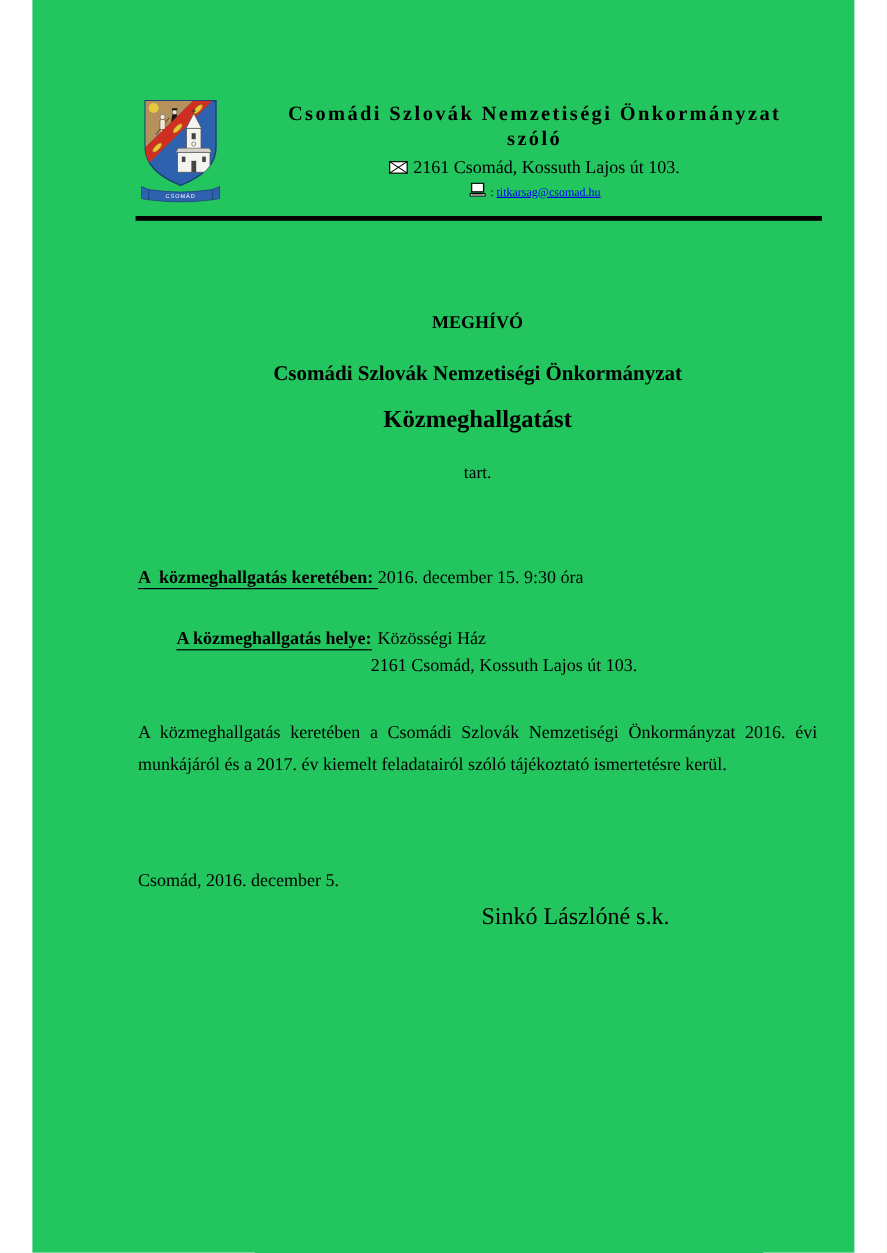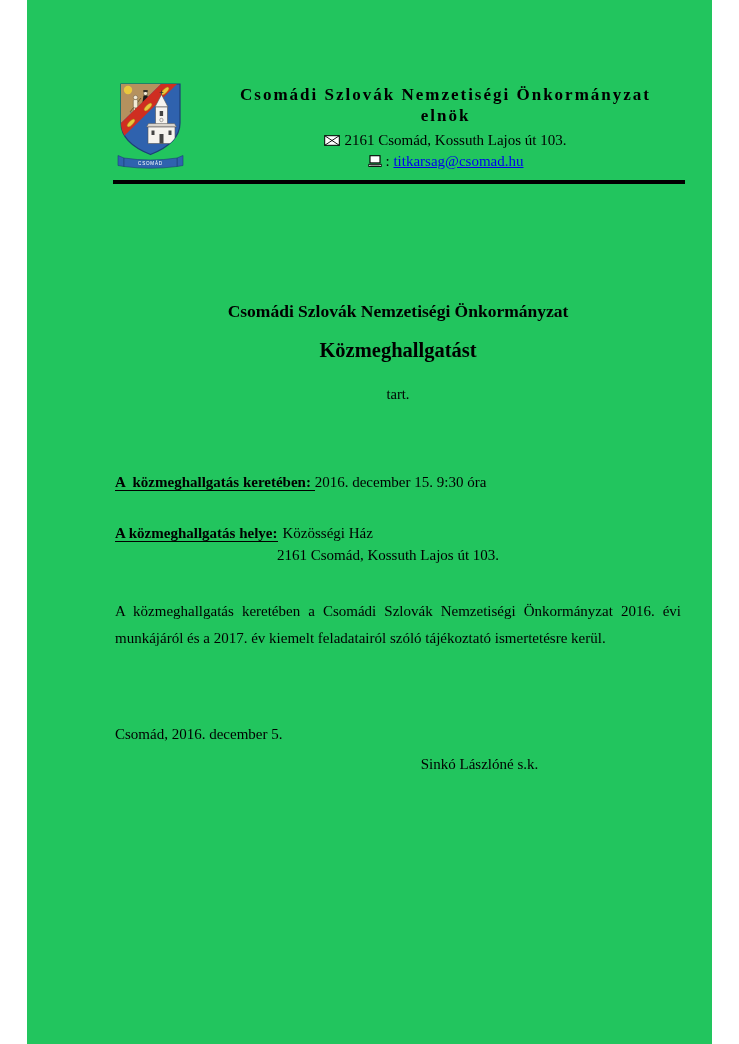--- a/index.html
+++ b/index.html
@@ -8,43 +8,43 @@
     position:relative; width:685px; height:1044px; background:#22c55e;
     color:#000; font-family:"Liberation Serif","DejaVu Serif",serif;
     overflow:hidden; margin:0 auto;text-decoration:underline;
   }
   
   .logo { position:absolute; left:90px; top:81px; width:67px; height:88px; }
   .header-text { position:absolute; left:170px; top:84px; width:497px; text-align:center; }
   .org-name  { font-size:17px; font-weight:bold; letter-spacing:2px; line-height:1.25; }
   .org-role  { font-size:17px; font-weight:bold; letter-spacing:2px; line-height:1.2; margin-top:1px; }
   .addr-line { font-size:15px; margin-top:4px; line-height:1.2; }
-  .email-line{ font-size:15px; margin-top:3px; line-height:1.2; }
+  .email-line{ font-size:10px; margin-top:3px; line-height:1.2; }
   .inline-icon { display:inline-block; vertical-align:-1px; margin-right:4px; }
   .email-link { color:#0000EE; text-decoration:underline; cursor:pointer; }
   .rule { position:absolute; left:86px; top:180px; width:572px; height:3.5px; background:#000; }
   
   .center-line { position:absolute; left:88px; width:566px; text-align:center; }
   .inv-heading { top:261px; font-size:15px;   font-weight:bold; }
   .inv-org     { top:301px; font-size:17.5px; font-weight:bold; }
   .inv-event   { top:339px; font-size:20.5px; font-weight:bold; }
   .inv-verb    { top:386px; font-size:14.5px; }
   
   .detail { position:absolute; left:88px; width:566px; font-size:15px; line-height:22px; }
   .detail-time  { top:471px; }
-  .detail-place { top:522px; }
+  .detail-place { top:522px;margin-left:32px; }
   .u-label { font-weight:bold; border-bottom:1.6px solid #000; white-space:pre; }
   .after-label { margin-left:5px; }
   .place-addr { margin-left:162px; }
   .paragraph {
     position:absolute; left:88px; top:598px; width:566px;
     font-size:15px; line-height:1.78; text-align:justify;
   }
   .dateline { position:absolute; left:88px; top:726px; font-size:15px; }
-  .signature { position:absolute; left:350px; top:755px; width:205px; text-align:center; font-size:15px; line-height:19px; }
+  .signature { position:absolute; left:350px; top:755px; width:205px; text-align:center; font-size:20px; line-height:19px; }
 </style>
 </head>
 <body>
 
 <div class="page">
 
   <svg class="logo" viewBox="0 0 67 88">
     <defs>
       <clipPath id="shieldClip">
         <path d="M4,3 H63 V42 C63,57 50,67 33.5,73.5 C17,67 4,57 4,42 Z"></path>
@@ -98,39 +98,40 @@
     <g>
       <polygon points="7,77 1,74.5 1,84.5 7,85.5" fill="#2f62ae" stroke="#1d3f75" stroke-width="0.6"></polygon>
       <polygon points="60,77 66,74.5 66,84.5 60,85.5" fill="#2f62ae" stroke="#1d3f75" stroke-width="0.6"></polygon>
       <path d="M7,77 Q33.5,81 60,77 L60,85.5 Q33.5,89 7,85.5 Z" fill="#2f62ae" stroke="#1d3f75" stroke-width="0.6"></path>
       <text x="33.5" y="84" text-anchor="middle" font-size="4.6" letter-spacing="0.8" fill="#ffffff" font-family="Liberation Sans, sans-serif">CSOMÁD</text>
     </g>
   </svg>
 
   <div class="header-text">
     <div class="org-name">Csomádi Szlovák Nemzetiségi Önkormányzat</div>
-    <div class="org-role">elnök</div>
+    <div class="org-role">szóló</div>
     <div class="addr-line">
       <svg class="inline-icon" width="16" height="11" viewBox="0 0 16 11">
         <rect x="0.7" y="0.7" width="14.6" height="9.6" fill="#fff" stroke="#000" stroke-width="1"></rect>
         <path d="M0.7,0.7 L8,5.5 L15.3,0.7 M0.7,10.3 L8,5.5 L15.3,10.3" fill="none" stroke="#000" stroke-width="0.9"></path>
       </svg><span>2161 Csomád, Kossuth Lajos út 103.</span>
     </div>
     <div class="email-line">
       <svg class="inline-icon" width="14" height="12" viewBox="0 0 14 12">
         <rect x="2" y="0.7" width="10" height="7.2" fill="#fff" stroke="#000" stroke-width="1.1"></rect>
         <rect x="0.8" y="9.3" width="12.4" height="2.2" fill="#fff" stroke="#000" stroke-width="0.9"></rect>
         <line x1="2.2" y1="10.4" x2="11.8" y2="10.4" stroke="#000" stroke-width="0.5"></line>
       </svg><span>:</span>
       <a class="email-link">titkarsag@csomad.hu</a>
     </div>
   </div>
 
   <div class="rule"></div>
 
+  <div class="center-line inv-heading">MEGHÍVÓ</div>
   <div class="center-line inv-org">Csomádi Szlovák Nemzetiségi Önkormányzat</div>
   <div class="center-line inv-verb">tart.</div>
   <div class="center-line inv-event">Közmeghallgatást</div>
 
   <div class="detail detail-time">
     <span class="u-label">A  közmeghallgatás keretében: </span><span>2016. december 15. 9:30 óra</span>
   </div>
 
   <div class="detail detail-place">
     <div>

